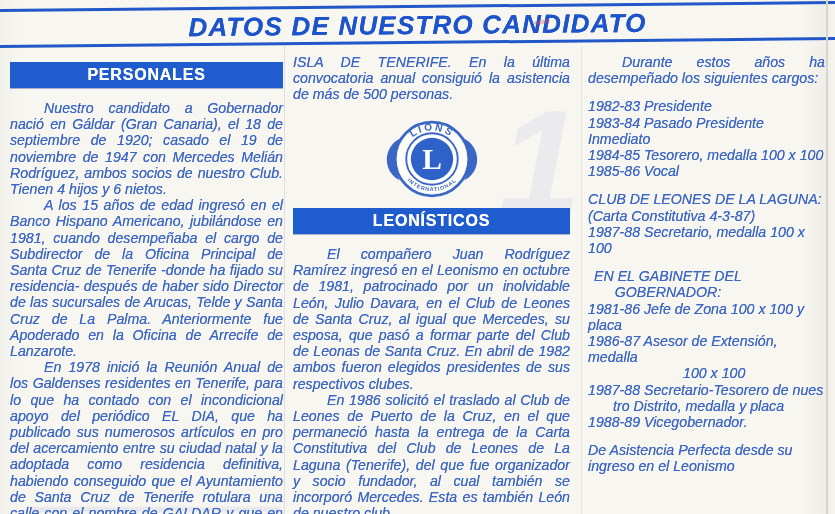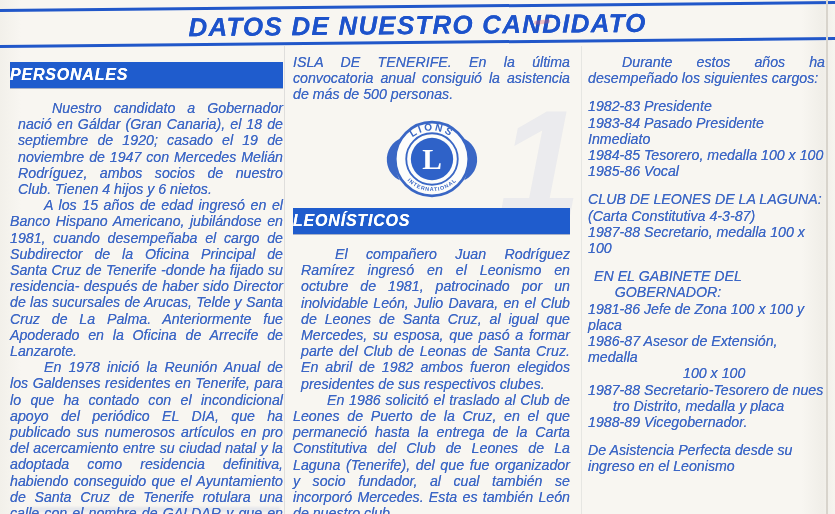--- a/index.html
+++ b/index.html
@@ -19,33 +19,33 @@
   }
   
   .col { position:absolute; }
   .col-left      { left:10px;  top:62px;  width:273px; }
   .col-mid-top   { left:293px; top:54px;  width:277px; }
   .col-mid-bot   { left:293px; top:208px; width:277px; }
   .col-right     { left:588px; top:54px;  width:237px; }
 
   .banner {
     height:26px; background:#1f5ccd; color:#fff;
-    display:flex; align-items:center; justify-content:flex-start;
-    font-style:italic; font-weight:bold; font-size:16px; letter-spacing:.8px;
+    display:flex; align-items:center; justify-content:center;
+    font-weight:bold; font-size:16px; letter-spacing:.8px;
     text-shadow:0 0 .5px #fff;
     box-shadow:0 1px 0 rgba(20,50,120,.35);
   }
   .body, .line, .heading {
     font-style:italic; color:#3b66c6; margin:0;
     font-size:14.2px; line-height:16.2px;
     text-shadow:0 0 .45px rgba(59,102,198,.85);
   }
   .body { text-align:justify; }
   .ind  { text-indent:34px; }
-  .mt12 { margin-top:12px;margin-left:8px; }
+  .mt12 { margin-top:12px; }
   .heading { font-weight:normal; }
   .group { margin-top:12px; }
   .intro { margin-bottom:3px; }
   .cont-lg { padding-left:95px; }
   .cont-sm { padding-left:25px; }
   .narrow-heading { max-width:160px;text-align:center; }
 
   
   .logo { display:block; width:92px; height:92px; margin:10px auto 0 auto; }
 

